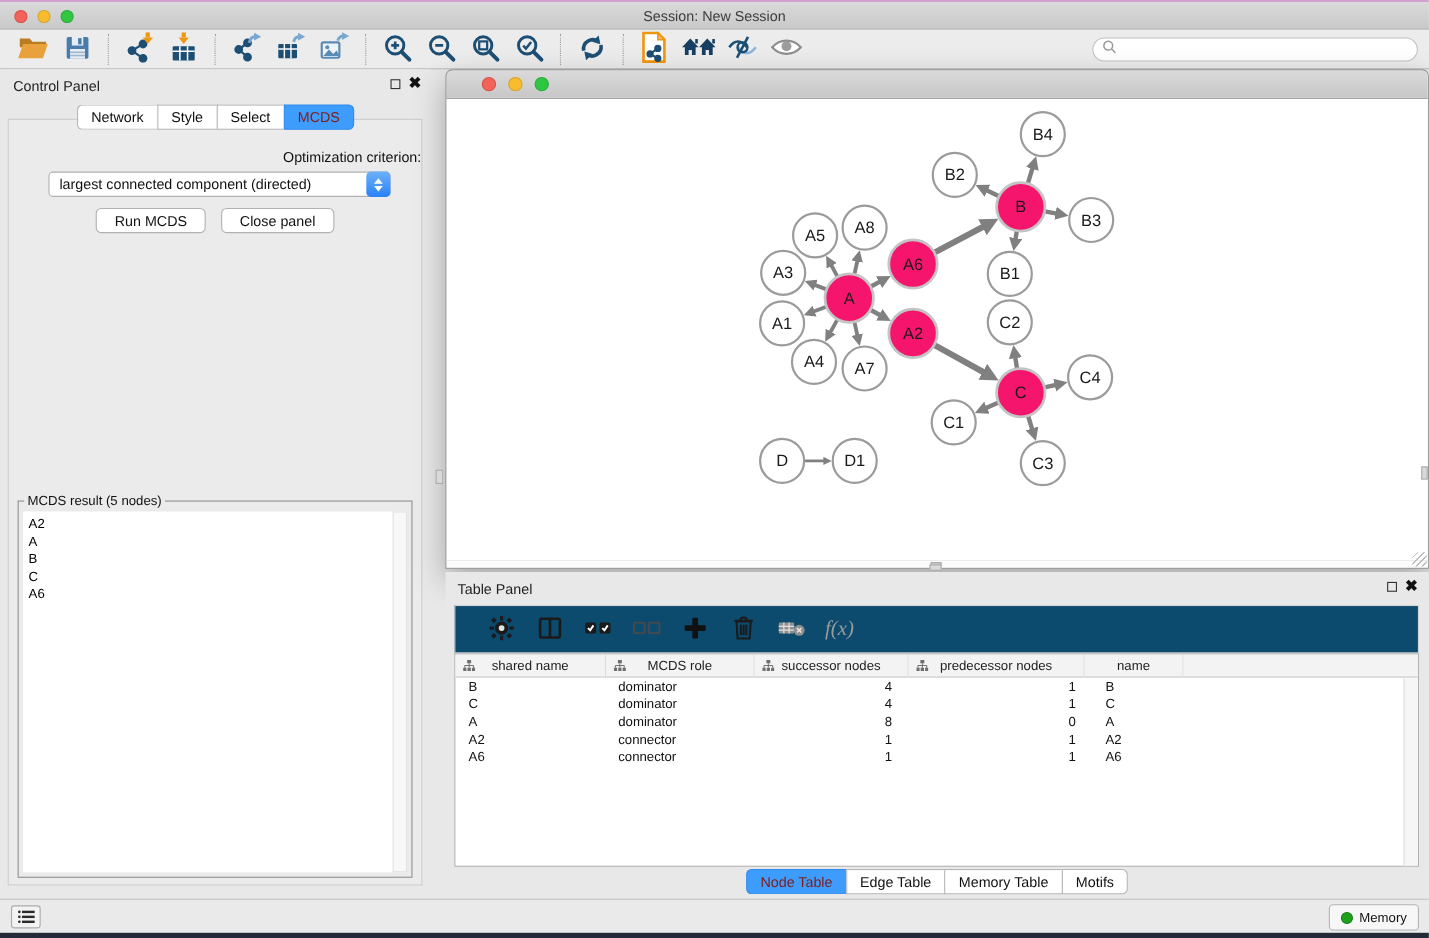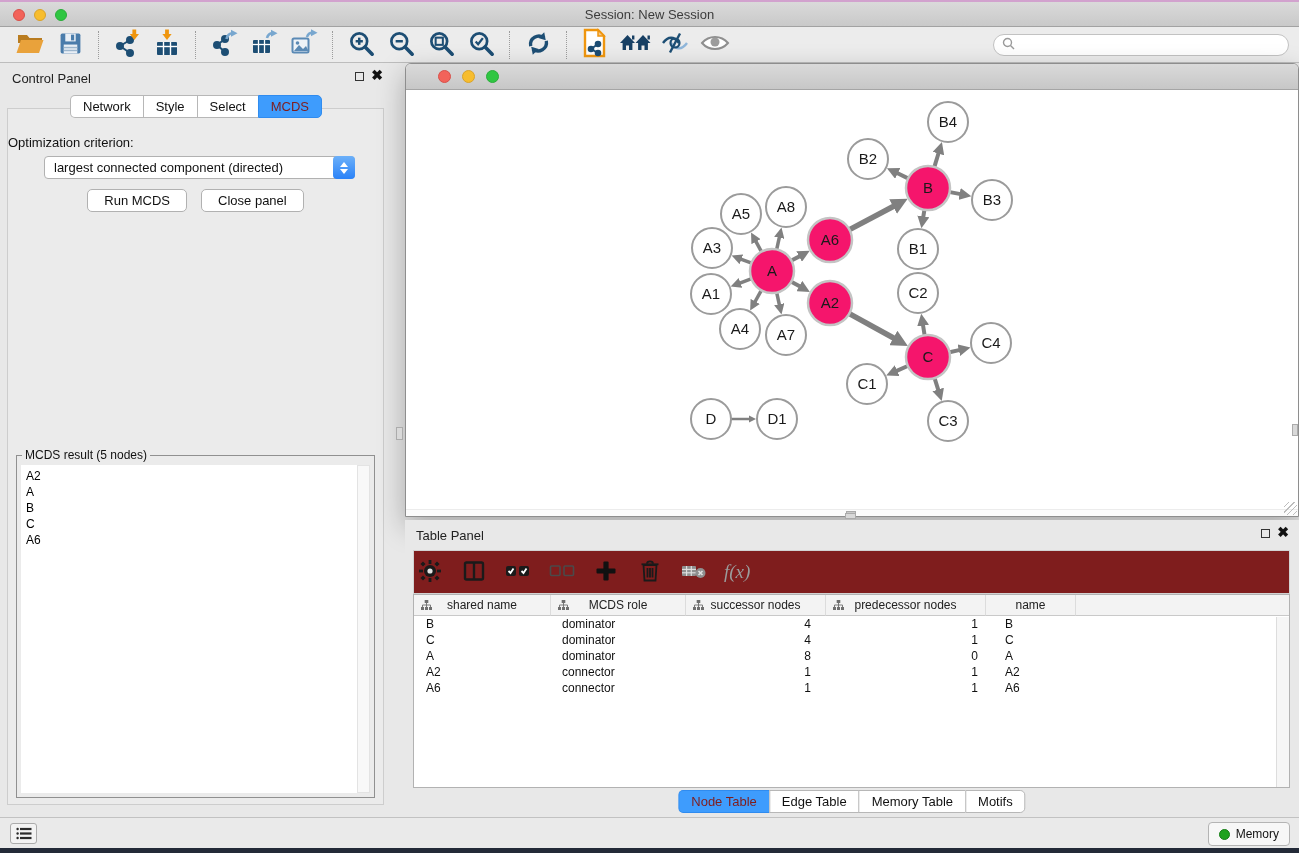--- a/index.html
+++ b/index.html
@@ -31,21 +31,21 @@
   .ph-close { position:absolute; top:4px; font-size:14px; font-weight:bold; color:#111; }
 
   
   .control-panel { position:absolute; top:63px; left:1px; width:390px; bottom:36px; background:#e8e8e8; }
   .cp-tabs { position:absolute; top:32px; left:50%; transform:translateX(-50%); display:flex; z-index:3; }
   .seg-tab { padding:3px 12px; font-size:13px; background:#fff; border:1px solid #b7b7b7; border-right:none; color:#111; white-space:nowrap; }
   .seg-tab:first-child { border-radius:5px 0 0 5px; }
   .seg-tab:last-child { border-radius:0 5px 5px 0; border-right:1px solid #b7b7b7; }
   .seg-tab.active { background:#3e9cfd; color:#7f1d1d; border-color:#2f8bef; }
   .cp-body { position:absolute; top:45px; left:6px; right:7px; bottom:12px; background:#ebebeb; border:1px solid #cdcdcd; }
-  .opt-label { position:absolute; top:26px; left:0; right:0; text-align:left; font-size:13px; color:#111; }
+  .opt-label { position:absolute; top:26px; left:0; right:0; text-align:right; font-size:13px; color:#111; }
   .mac-select { position:absolute; top:47px; left:36px; right:28px; height:23px; background:#fff; border:1px solid #b1b1b1; border-radius:4px; font-size:13px; color:#111; display:flex; align-items:center; padding-left:9px; }
   .mac-select .stepper { position:absolute; right:-1px; top:-1px; bottom:-1px; width:22px; background:linear-gradient(#6cb0f9,#2a82f8); border-radius:4px; display:flex; flex-direction:column; align-items:center; justify-content:center; gap:2px; }
   .chev-up { width:0; height:0; border-left:4px solid transparent; border-right:4px solid transparent; border-bottom:5px solid #fff; }
   .chev-down { width:0; height:0; border-left:4px solid transparent; border-right:4px solid transparent; border-top:5px solid #fff; }
   .cp-buttons { position:absolute; top:80px; left:0; right:0; display:flex; justify-content:center; gap:14px; }
   .mac-btn { height:23px; padding:0 16px; background:#fff; border:1px solid #b1b1b1; border-radius:5px; font-size:13px; color:#111; font-family:"Liberation Sans",sans-serif; }
   .mcds-box { position:absolute; left:8px; right:8px; top:346px; bottom:6px; border:1px solid #909090; }
   .mcds-legend { position:absolute; top:-8px; left:5px; background:#ebebeb; padding:0 3px; font-size:12px; color:#111; }
   .mcds-list { position:absolute; top:9px; left:4px; right:17px; bottom:4px; background:#fff; font-size:12px; line-height:16px; padding:3px 5px; overflow:hidden; }
   .mcds-scroll { position:absolute; top:9px; right:4px; width:13px; bottom:4px; background:#f8f8f8; border:1px solid #e3e3e3; }
@@ -56,21 +56,21 @@
   .net-titlebar .title { position:absolute; left:0; right:0; top:6px; text-align:center; font-size:13px; color:#333; }
   .ntl { position:absolute; top:6px; width:13px; height:13px; border-radius:50%; }
   .net-canvas { position:absolute; top:26px; left:0; right:0; bottom:7px; background:#fff; overflow:hidden; }
   .net-hscroll { position:absolute; bottom:0; left:0; right:0; height:7px; background:#fcfcfc; border-top:1px solid #ececec; }
   .net-hthumb { position:absolute; left:440px; top:1px; width:10px; height:4px; background:#c9c9c9; border:1px solid #aaa; }
   .resize-corner { position:absolute; right:1px; bottom:1px; width:13px; height:13px; background:repeating-linear-gradient(135deg, transparent 0 3px, #bdbdbd 3px 4px); }
   .sp-handle { position:absolute; background:#d9d9d9; border:1px solid #ababab; }
 
   
   .table-panel { position:absolute; left:405px; top:520px; right:0; bottom:36px; background:#e8e8e8; }
-  .tp-toolbar { position:absolute; top:30px; left:8px; right:9px; height:44px; background:#7f1d1d; border:1px solid #d2d2d2; display:flex; align-items:center; padding-left:2px; gap:16px; }
+  .tp-toolbar { position:absolute; top:30px; left:8px; right:9px; height:44px; background:#0c4a6e; border:1px solid #d2d2d2; display:flex; align-items:center; padding-left:28px; gap:16px; }
   .tp-tbtn { display:flex; align-items:center; justify-content:center; background:none; border:none; min-width:28px; height:32px; }
   .fx-label { font-size:19px; font-style:italic; font-family:"Liberation Serif",serif; color:#9b9b9b; }
   .tp-table { position:absolute; top:74px; left:8px; right:9px; bottom:29px; background:#fff; border:1px solid #b2b2b2; overflow:hidden; }
   .tgrid { display:grid; grid-template-columns:137px 135px 140px 160px 90px 1fr; }
   .th { height:21px; background:#f3f3f3; border-bottom:1px solid #c9c9c9; border-right:1px solid #dcdcdc; position:relative; display:flex; align-items:center; justify-content:center; font-size:12px; color:#222; }
   .th:last-child { border-right:none; }
   .th .tree { position:absolute; left:7px; top:5px; }
   .td { height:16px; font-size:12px; color:#111; line-height:16px; white-space:nowrap; overflow:hidden; }
   .td.c0 { padding-left:12px; }
   .td.c1 { padding-left:11px; }

